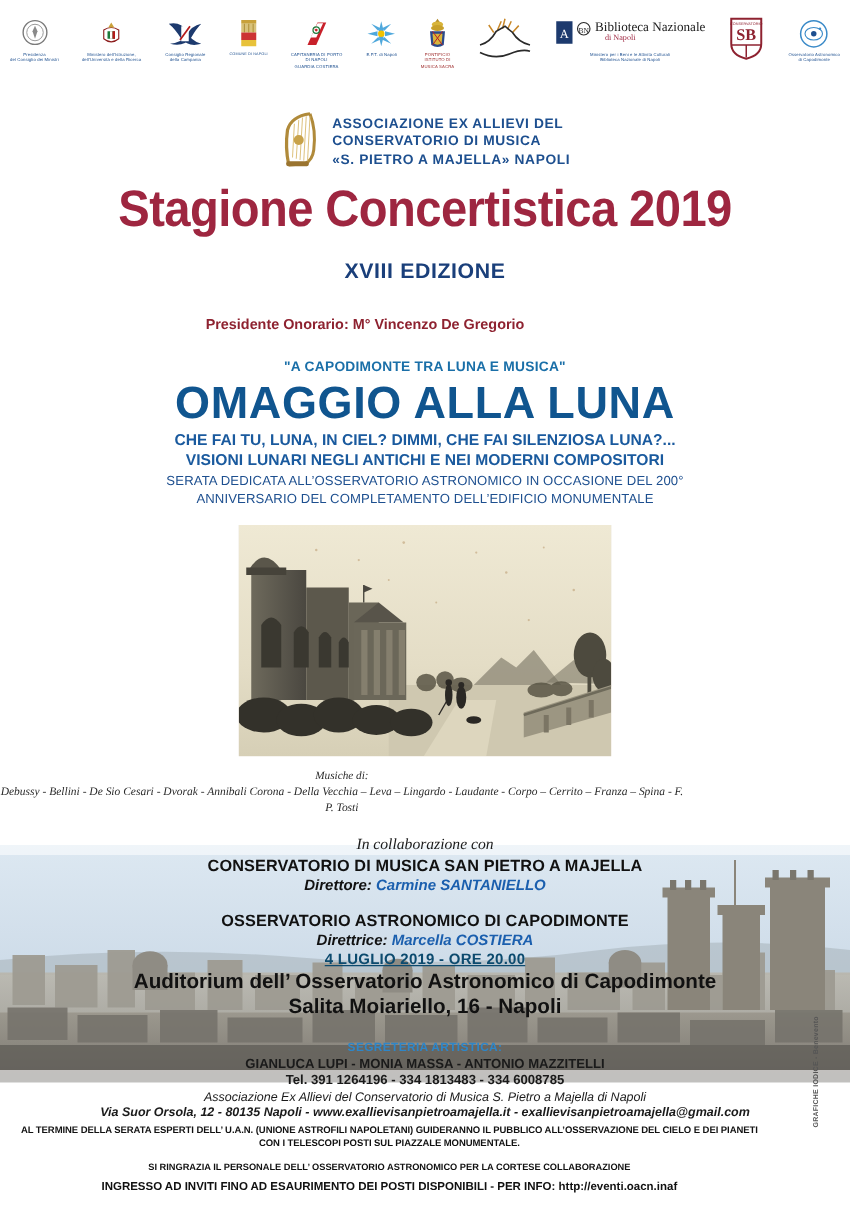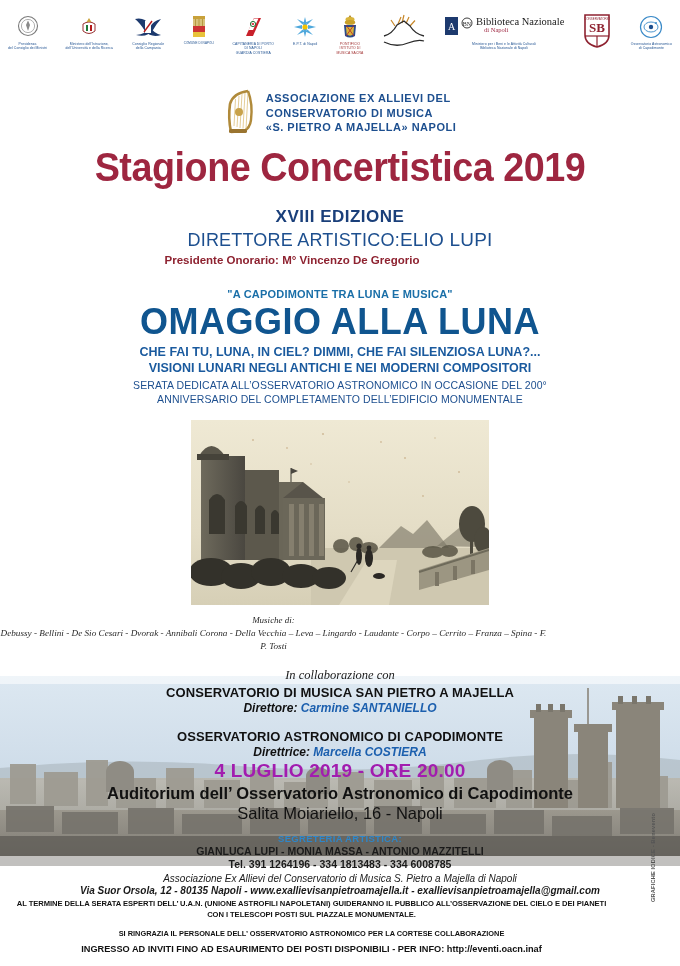--- a/index.html
+++ b/index.html
@@ -245,35 +245,36 @@
   .collab .gap { height: 12px; }
 
   .when {
     position: absolute;
     top: 760px;
     left: 0;
     width: 680px;
     text-align: center;
   }
   .when .date {
-    color: #a21caf;
-    font-size: 19px;
+    color: #0c4a6e;
+    font-size: 12px;
     font-weight: 700;
     letter-spacing: 0.2px;
+    text-decoration: underline;
   }
   .when .venue {
     color: #111;
     font-size: 16.5px;
     font-weight: 700;
     margin-top: 2px;
   }
   .when .addr {
     color: #111;
     font-size: 16.5px;
-    font-weight: 400;
+    font-weight: 700;
     margin-top: 1px;
   }
 
   .secretariat {
     position: absolute;
     top: 833px;
     left: 0;
     width: 680px;
     text-align: center;
   }
@@ -547,23 +548,20 @@
     </div>
     <div class="assoc-text">
       <div>ASSOCIAZIONE EX ALLIEVI DEL</div>
       <div>CONSERVATORIO DI MUSICA</div>
       <div>«S. PIETRO A MAJELLA» NAPOLI</div>
     </div>
   </div>
 
   <div class="season-title">Stagione Concertistica 2019</div>
   <div class="edition">XVIII EDIZIONE</div>
-  <div class="artdir">
-    <span>DIRETTORE ARTISTICO:</span><span class="name">ELIO LUPI</span>
-  </div>
   <div class="honorary">Presidente Onorario:  M° Vincenzo De Gregorio</div>
 
   <div class="event-kicker">"A CAPODIMONTE TRA LUNA E MUSICA"</div>
   <div class="event-title">OMAGGIO ALLA LUNA</div>
   <div class="event-sub">
     <div>CHE FAI TU, LUNA, IN CIEL? DIMMI, CHE FAI SILENZIOSA LUNA?...</div>
     <div>VISIONI LUNARI NEGLI ANTICHI E NEI MODERNI COMPOSITORI</div>
   </div>
   <div class="event-ded">
     <div>SERATA DEDICATA ALL’OSSERVATORIO ASTRONOMICO IN OCCASIONE DEL 200°</div>

